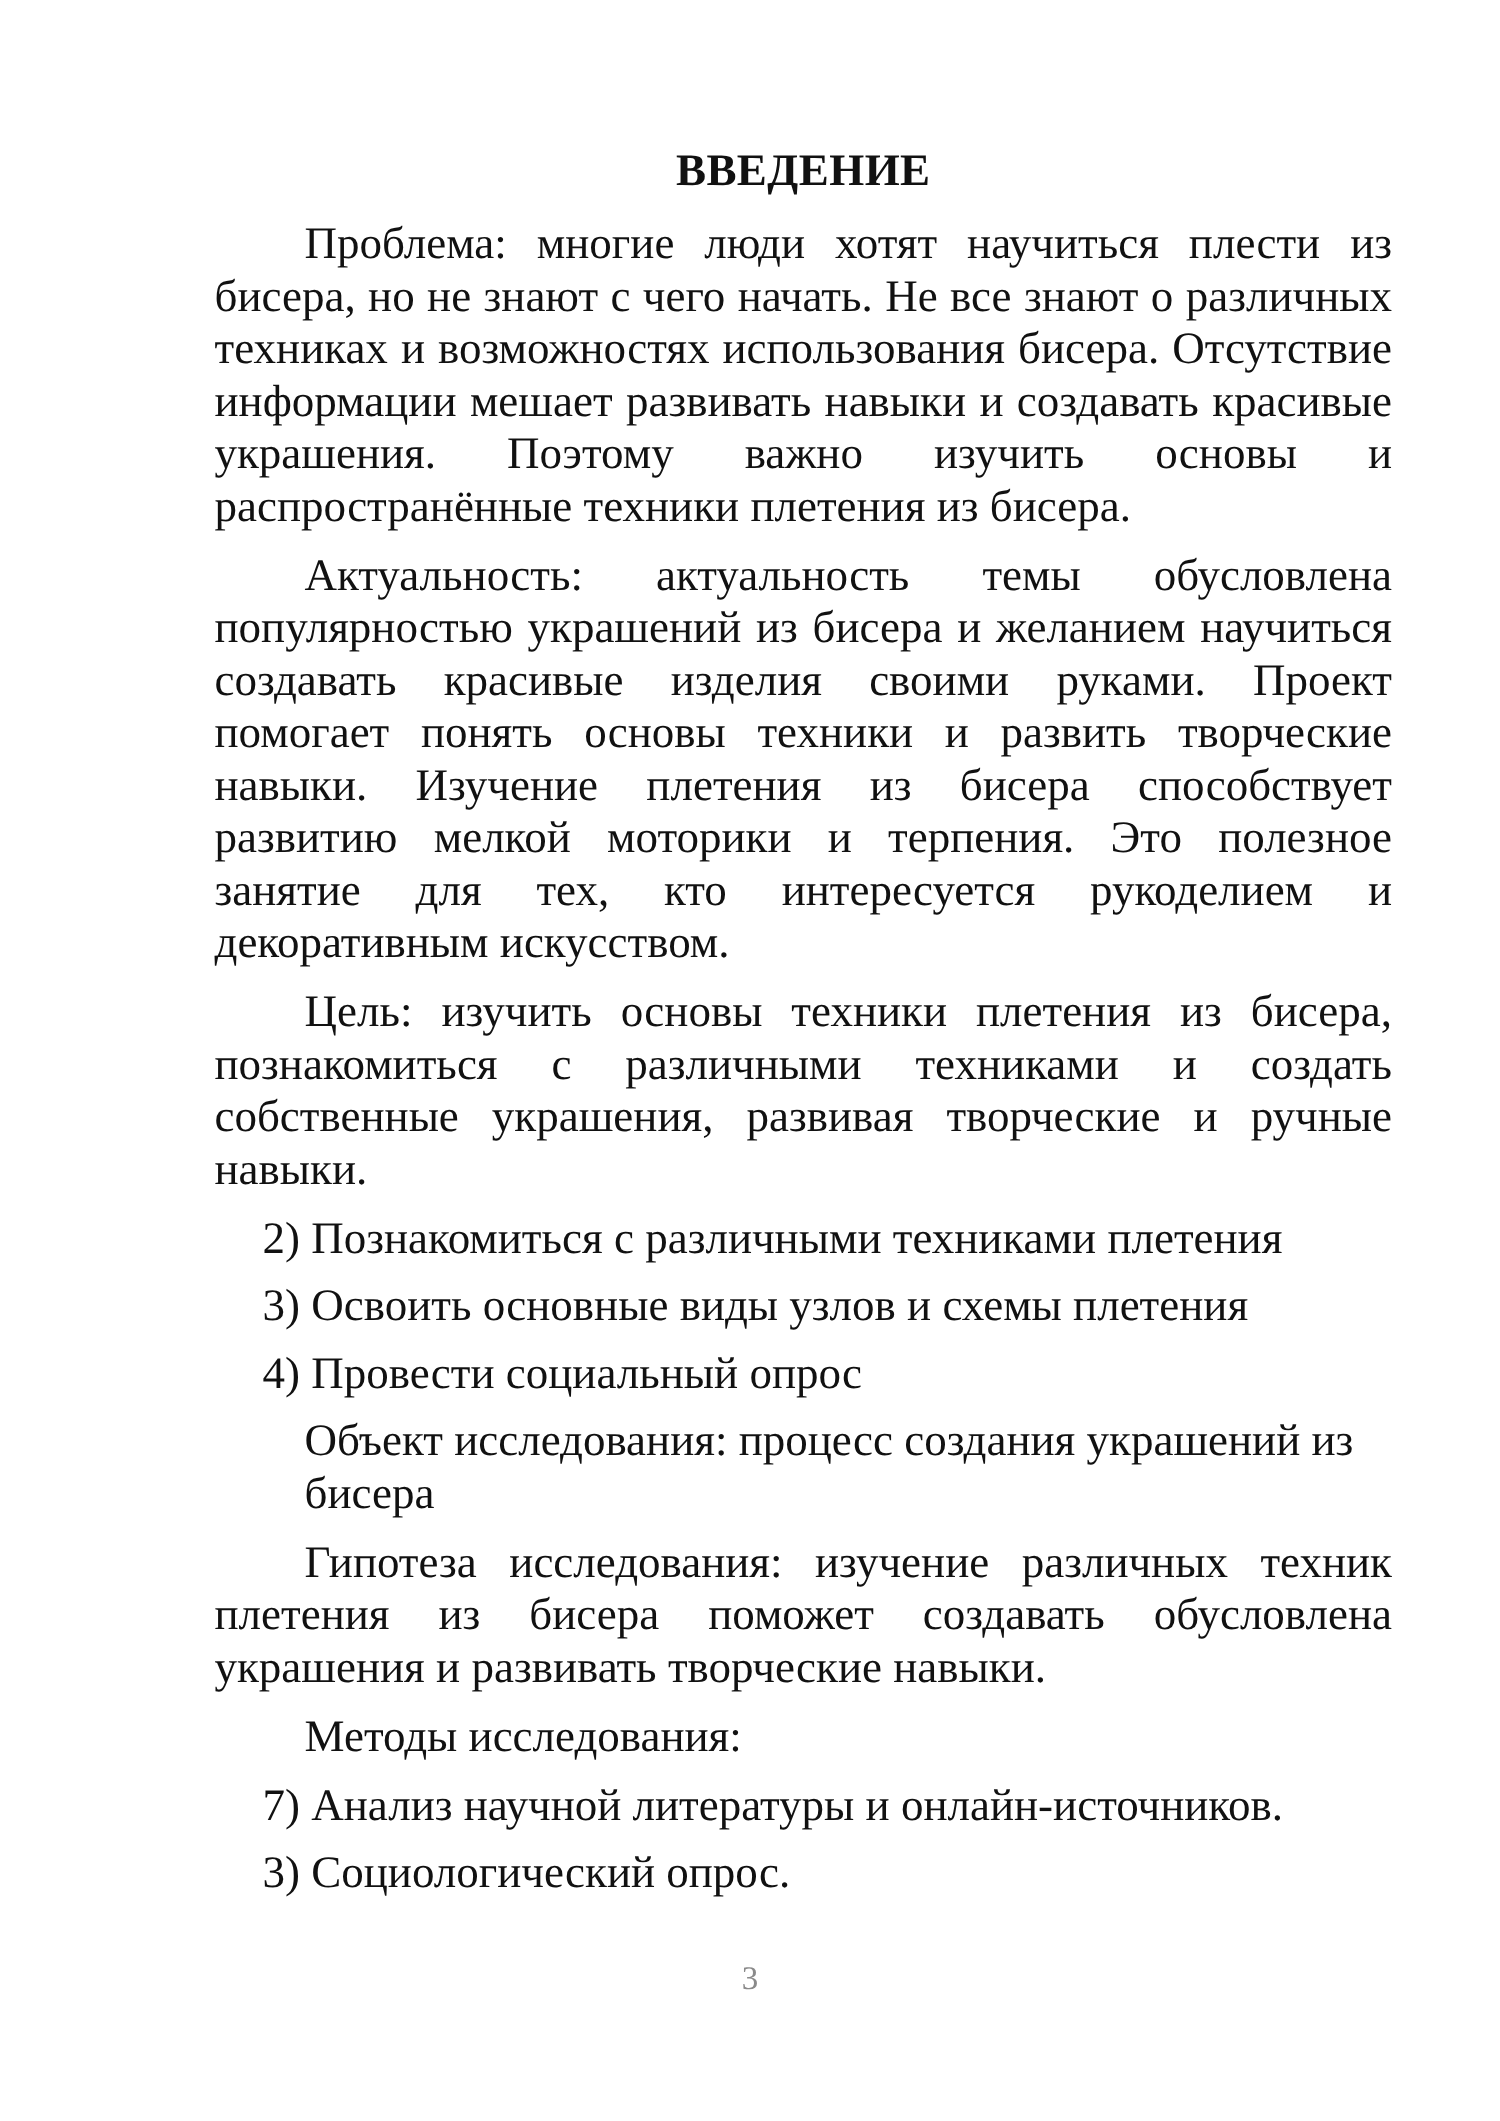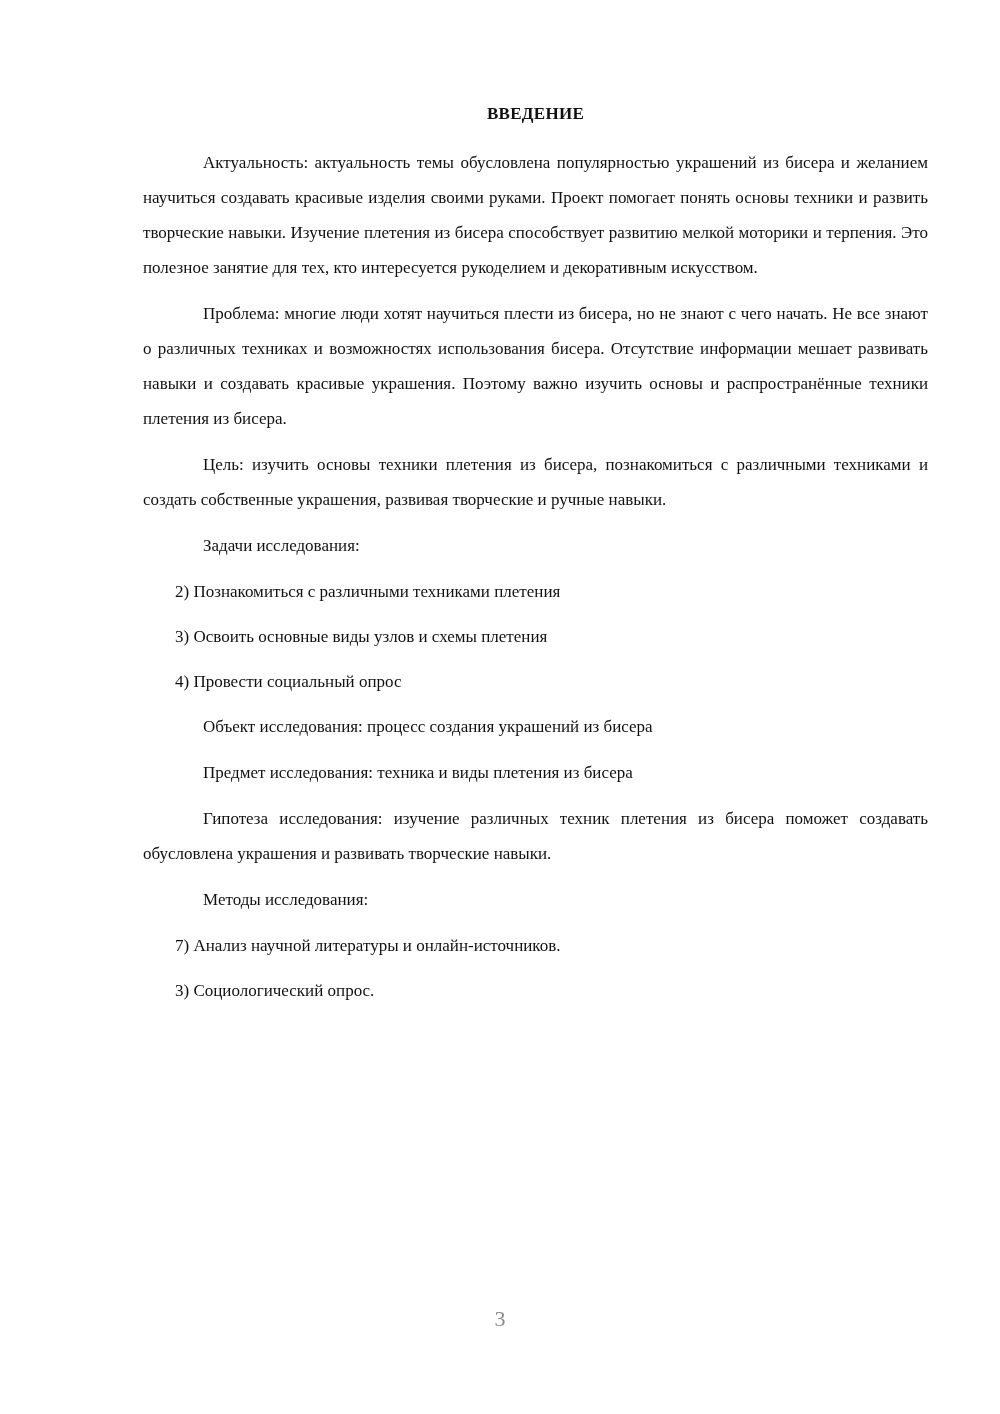--- a/index.html
+++ b/index.html
@@ -1,50 +1,48 @@
 <!DOCTYPE html>
 <html><head>
 <meta charset="utf-8">
 <style>
   html, body { margin: 0; padding: 0; background: #ffffff; }
   body { width: 1000px; height: 1414px; position: relative; overflow: hidden; }
   .page {
     position: absolute; left: 143px; top: 96px; width: 785px;
-    font-family: "Liberation Serif", serif; font-size: 17px; color: #111;
+    font-family: "Liberation Serif", serif; font-size: 30px; color: #111;
     line-height: 35px;
   }
   .title { text-align: center; font-weight: bold; margin: 0 0 14px 0; letter-spacing: 0.3px; }
   p { margin: 0; }
   .para { text-indent: 60px; text-align: justify; margin-bottom: 11px; }
   .label { padding-left: 60px; margin-bottom: 11px; }
   .list-item { padding-left: 32px; margin-bottom: 10px; }
   .page-number {
     position: absolute; left: 0; width: 1000px; top: 1306px; text-align: center;
     font-family: "Liberation Serif", serif; font-size: 22px; color: #8a8a8a;
   }
 </style>
 </head>
 <body>
 
 <div class="page">
   <p class="title">ВВЕДЕНИЕ</p>
 
+  <p class="para">Проблема: многие люди хотят научиться плести из бисера, но не знают с чего начать. Не все знают о различных техниках и возможностях использования бисера. Отсутствие информации мешает развивать навыки и создавать красивые украшения. Поэтому важно изучить основы и распространённые техники плетения из бисера.</p>
   <p class="para">Актуальность: актуальность темы обусловлена популярностью украшений из бисера и желанием научиться создавать красивые изделия своими руками. Проект помогает понять основы техники и развить творческие навыки. Изучение плетения из бисера способствует развитию мелкой моторики и терпения. Это полезное занятие для тех, кто интересуется рукоделием и декоративным искусством.</p>
-  <p class="para">Проблема: многие люди хотят научиться плести из бисера, но не знают с чего начать. Не все знают о различных техниках и возможностях использования бисера. Отсутствие информации мешает развивать навыки и создавать красивые украшения. Поэтому важно изучить основы и распространённые техники плетения из бисера.</p>
   <p class="para">Цель: изучить основы техники плетения из бисера, познакомиться с различными техниками и создать собственные украшения, развивая творческие и ручные навыки.</p>
 
-  <p class="label">Задачи исследования:</p>
   <div>
     <p class="list-item">2) Познакомиться с различными техниками плетения</p>
     <p class="list-item">3) Освоить основные виды узлов и схемы плетения</p>
     <p class="list-item">4) Провести социальный опрос</p>
   </div>
 
   <p class="label">Объект исследования: процесс создания украшений из бисера</p>
-  <p class="label">Предмет исследования: техника и виды плетения из бисера</p>
   <p class="para">Гипотеза исследования: изучение различных техник плетения из бисера поможет создавать обусловлена украшения и развивать творческие навыки.</p>
 
   <p class="label">Методы исследования:</p>
   <div>
     <p class="list-item">7) Анализ научной литературы и онлайн-источников.</p>
     <p class="list-item">3) Социологический опрос.</p>
   </div>
 </div>
 
 <div class="page-number">3</div>

